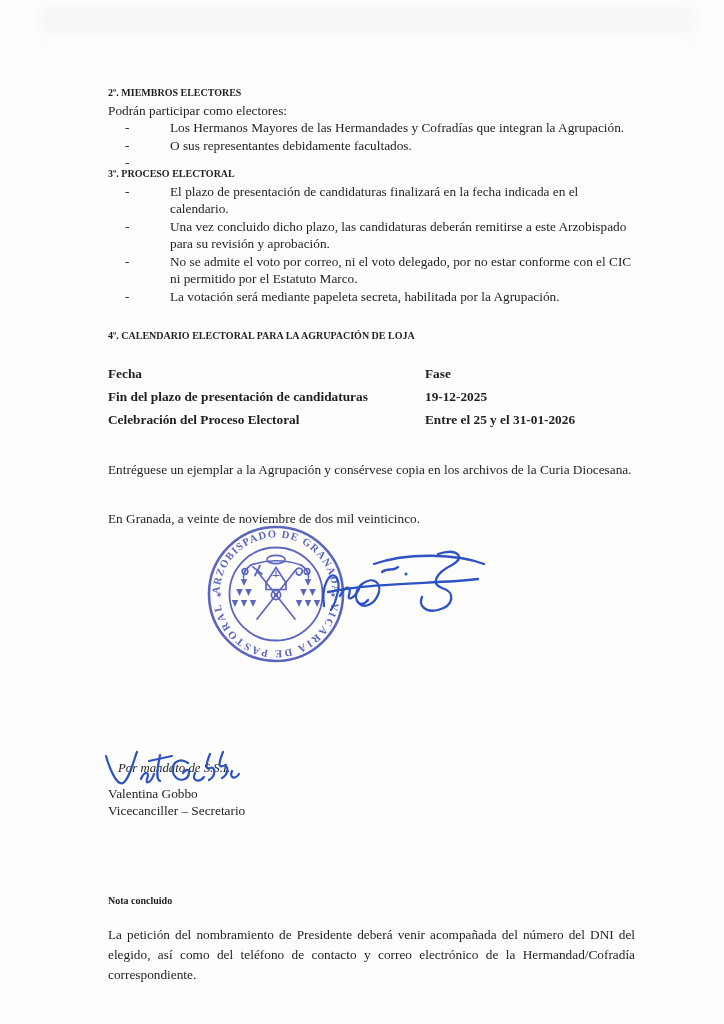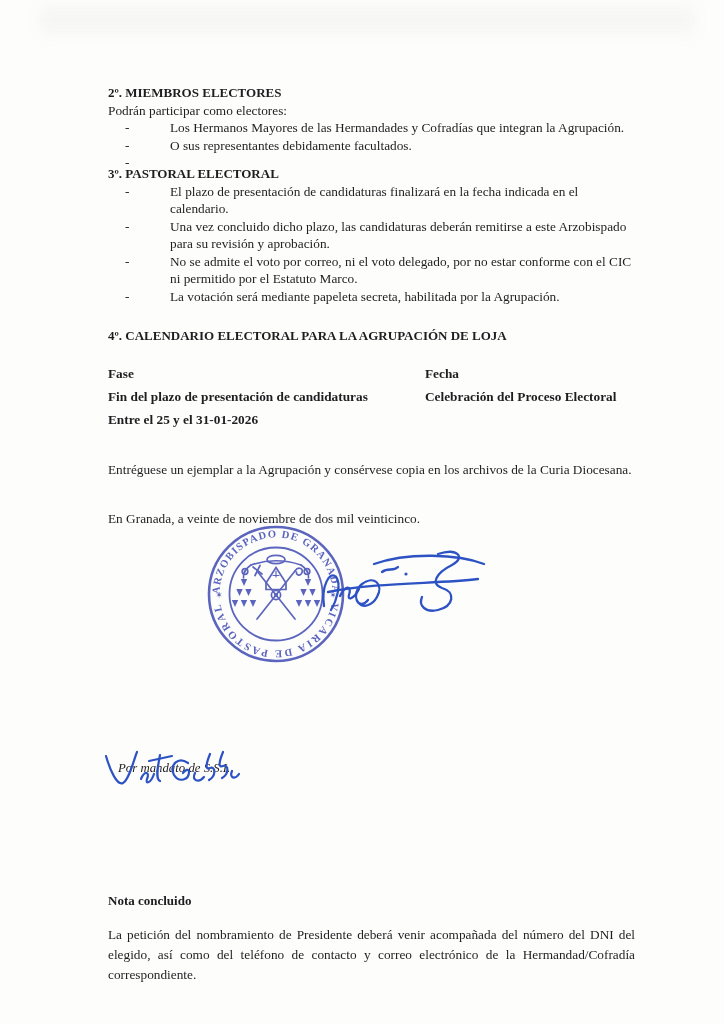--- a/index.html
+++ b/index.html
@@ -12,21 +12,21 @@
     color:#1e1e20;
     font-size:13.3px;
     line-height:17.5px;
     overflow:hidden;
   }
   .scan-smudge {
     position:absolute; top:6px; left:40px; right:30px; height:28px;
     background:rgba(130,130,138,0.06); filter:blur(7px);
   }
   .abs { position:absolute; left:108px; width:527px; }
-  .hd { font-weight:bold; margin:0; font-size:13px; }
+  .hd { font-weight:bold; margin:0; font-size:10px; }
   p { margin:0; }
   .bullet { display:flex; }
   .bullet .dash { flex:none; width:25px; margin-left:17px; }
   .bullet .btext { flex:1;margin-left:20px; }
   .justify { text-align:justify; }
   .cal-table { display:grid; grid-template-columns:317px 1fr; font-weight:bold; line-height:23px; }
   .sign-area { position:absolute; left:108px; top:520px; width:527px; height:150px; }
   .seal-svg { position:absolute; left:96px; top:2px; opacity:0.9; }
   .sig1-svg { position:absolute; left:208px; top:22px; }
   .signer-block { position:absolute; left:140px; top:93px; width:240px; text-align:center; line-height:16.2px; }
@@ -54,21 +54,21 @@
       <span class="dash">-</span>
       <span class="btext">O sus representantes debidamente facultados.</span>
     </div>
     <div class="bullet">
       <span class="dash">-</span>
       <span class="btext"></span>
     </div>
   </div>
 
   <div class="abs" style="top:165px;">
-    <p class="hd">3º. PASTORAL ELECTORAL</p>
+    <p class="hd">3º. PROCESO ELECTORAL</p>
     <div class="bullet">
       <span class="dash">-</span>
       <span class="btext" style="max-width:470px;">El plazo de presentación de candidaturas finalizará en la fecha indicada en el calendario.</span>
     </div>
     <div class="bullet">
       <span class="dash">-</span>
       <span class="btext">Una vez concluido dicho plazo, las candidaturas deberán remitirse a este Arzobispado para su revisión y aprobación.</span>
     </div>
     <div class="bullet">
       <span class="dash">-</span>
@@ -78,23 +78,24 @@
       <span class="dash">-</span>
       <span class="btext">La votación será mediante papeleta secreta, habilitada por la Agrupación.</span>
     </div>
   </div>
 
   <div class="abs" style="top:327px;">
     <p class="hd">4º. CALENDARIO ELECTORAL PARA LA AGRUPACIÓN DE LOJA</p>
   </div>
 
   <div class="abs cal-table" style="top:362px;">
+    <div>Fecha</div>
     <div>Fase</div>
-    <div>Fecha</div>
     <div>Fin del plazo de presentación de candidaturas</div>
+    <div>19-12-2025</div>
     <div>Celebración del Proceso Electoral</div>
     <div>Entre el 25 y el 31-01-2026</div>
   </div>
 
   <p class="abs" style="top:510px;">En Granada, a veinte de noviembre de dos mil veinticinco.</p>
   <p class="abs justify" style="top:461px;">Entréguese un ejemplar a la Agrupación y consérvese copia en los archivos de la Curia Diocesana.</p>
 
   <div class="sign-area">
     <svg class="seal-svg" width="144" height="144" viewBox="0 0 144 144">
       <g stroke="#4b55b8" fill="none">
@@ -173,18 +174,22 @@
       <path d="M60 11 C58 22 55 35 60 37"></path>
       <path d="M49 17 L72 12"></path>
       <path d="M88 19 C78 12 69 21 74 31 C79 39 89 36 89 28 C89 24 85 26 83 29"></path>
       <path d="M95 29 c-4 8 4 10 9 4"></path>
       <path d="M110 10 C106 20 105 26 110 24 C116 22 116 32 109 36"></path>
       <path d="M123 8 C119 18 118 24 123 22 C129 20 129 30 122 34"></path>
       <path d="M132 27 c-3 7 3 9 7 3"></path>
     </g>
   </svg>
 
+  <div class="mandate-names">
+    <div>Valentina Gobbo</div>
+    <div>Vicecanciller – Secretario</div>
+  </div>
 
   <div class="note-block">
     <p class="hd">Nota concluido</p>
     <p class="body justify">La petición del nombramiento de Presidente deberá venir acompañada del número del DNI del elegido, así como del teléfono de contacto y correo electrónico de la Hermandad/Cofradía correspondiente.</p>
   </div>
 </div>
 
 </body></html>

